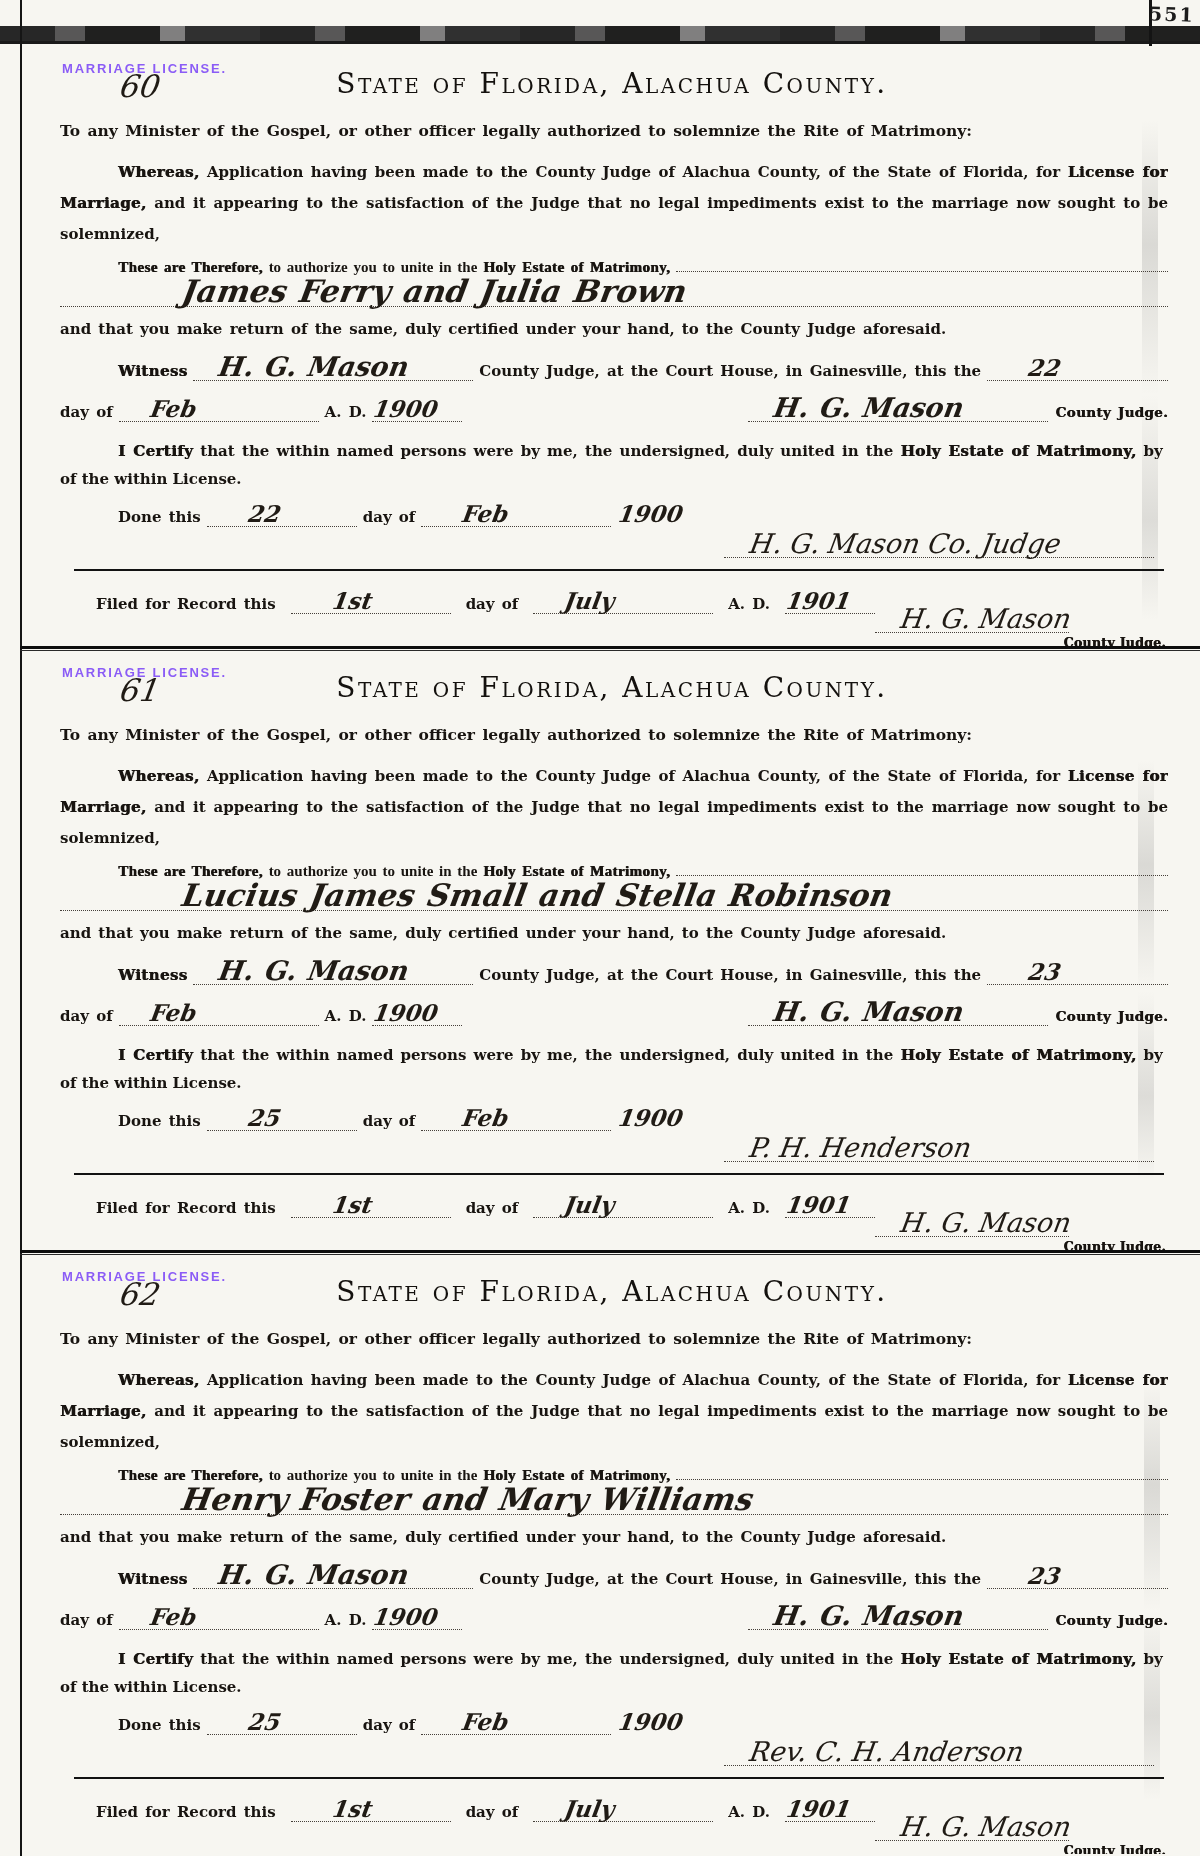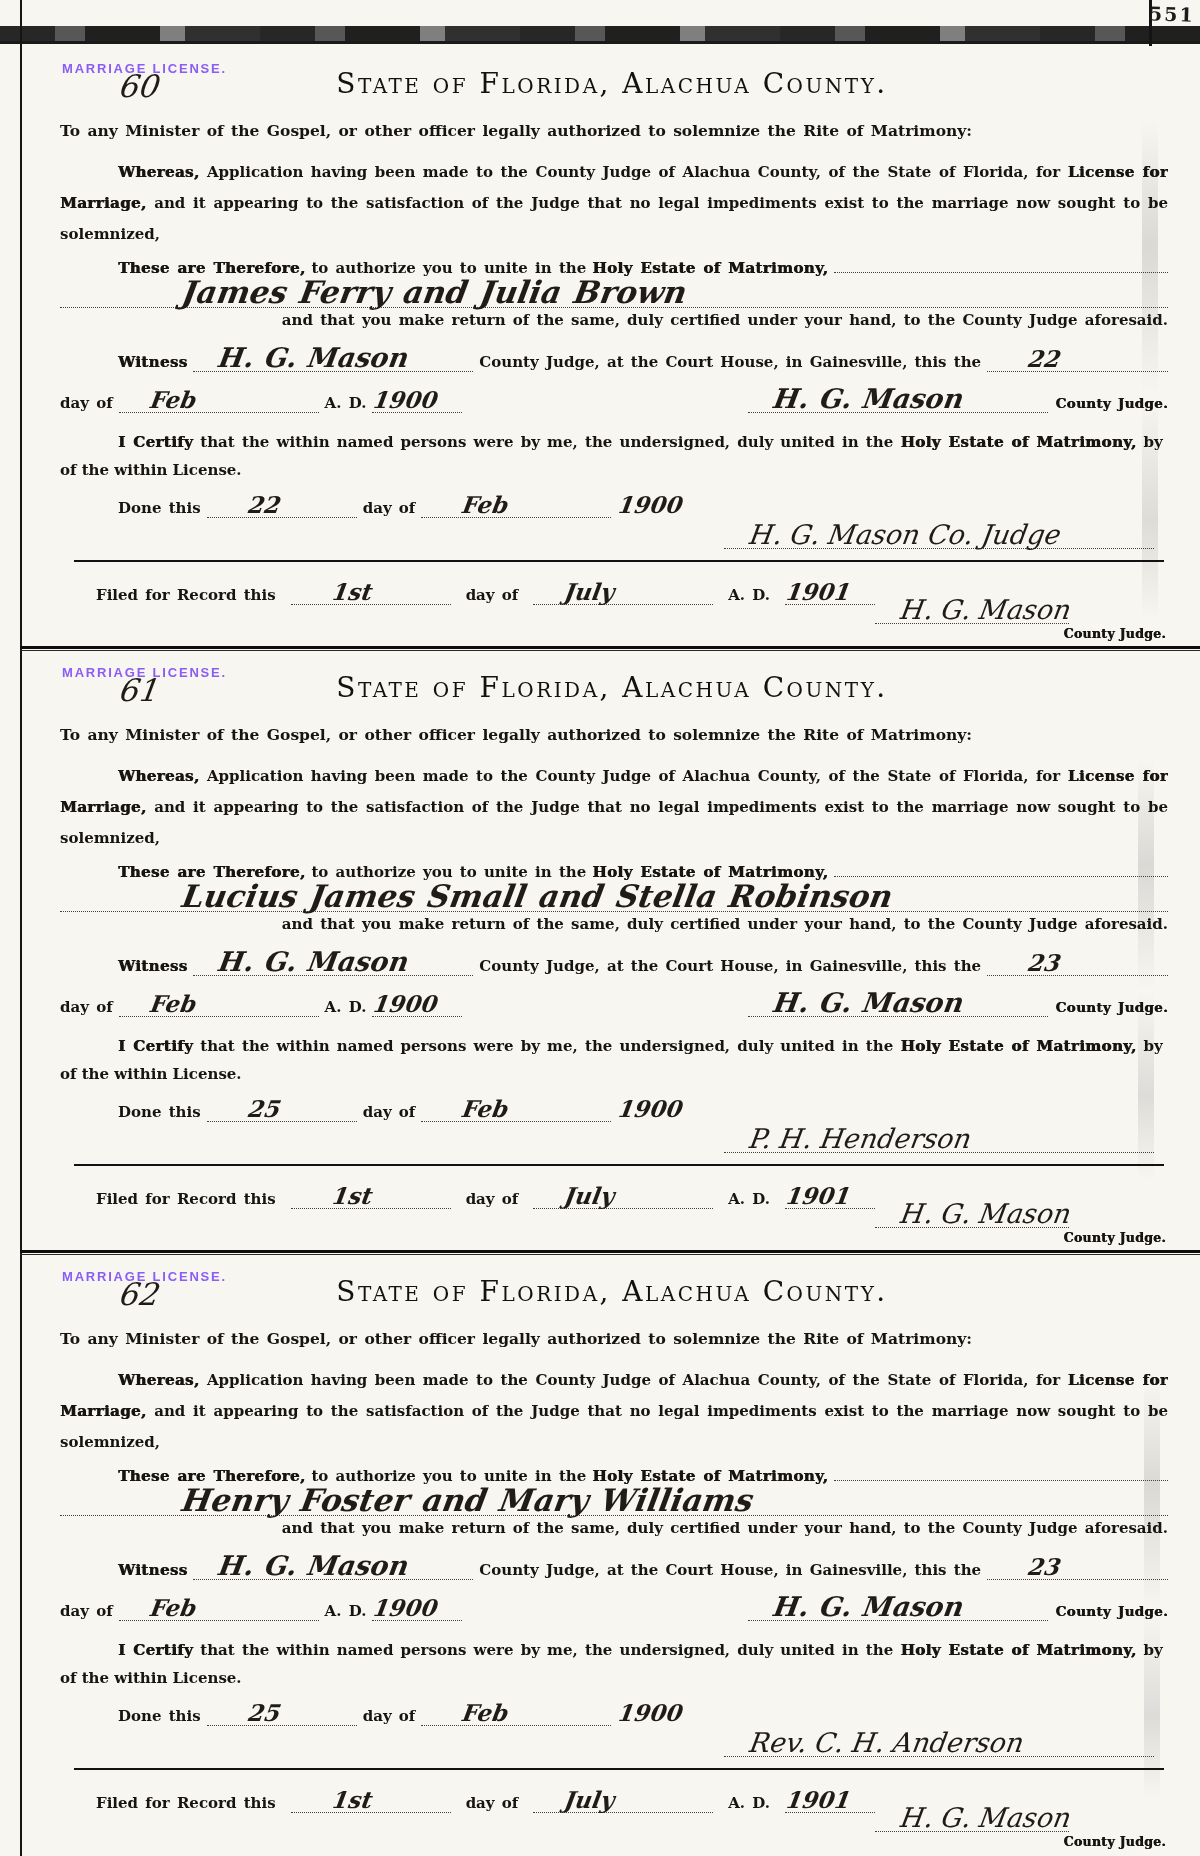--- a/index.html
+++ b/index.html
@@ -54,23 +54,23 @@
   .nb{border-bottom-color:transparent;}
 
   .hw{font-family:"DejaVu Serif",serif;font-style:italic;color:#201b15;
     display:inline-block;transform:skewX(-10deg);transform-origin:left bottom;
     line-height:.9;white-space:nowrap;}
   .hw-names{font-size:31px;margin-left:120px;}
   .hw-sig{font-size:27px;margin-left:24px;}
   .hw-small{font-size:23px;}
   .ind30{margin-left:30px;} .ind40{margin-left:40px;}
 
-  .unite-row{margin-top:9px;padding-left:58px;}
+  .unite-row{margin-top:9px;padding-left:58px;font-family:Liberation Serif, serif;}
   .names-row{margin-top:2px;}
-  .p-return{margin-top:3px;font:700 15px "DejaVu Serif",serif;word-spacing:2px;text-align:right;}
+  .p-return{margin-top:13px;font:700 15px "DejaVu Serif",serif;word-spacing:2px;}
   .witness-row{margin-top:17px;padding-left:58px;}
   .dayof-row{margin-top:15px;}
   .spacer{flex:1;}
   .sig-group{display:flex;align-items:baseline;gap:8px;}
   .lbl-cj{font:700 13.5px "DejaVu Serif",serif;letter-spacing:.3px;text-shadow:.5px 0 0 currentColor;}
   .lbl-cj.sm{font-size:12.5px;text-align:right;margin-top:3px;margin-right:2px;}
   .done-row{margin-top:12px;padding-left:58px;width:72%;}
   .done-sig-row{margin-top:5px;justify-content:flex-end;display:flex;padding-right:14px;}
   .inner-rule{margin:11px 4px 0 14px;border-top:2.5px solid #121212;}
   .filed-block{display:flex;margin-top:20px;}

